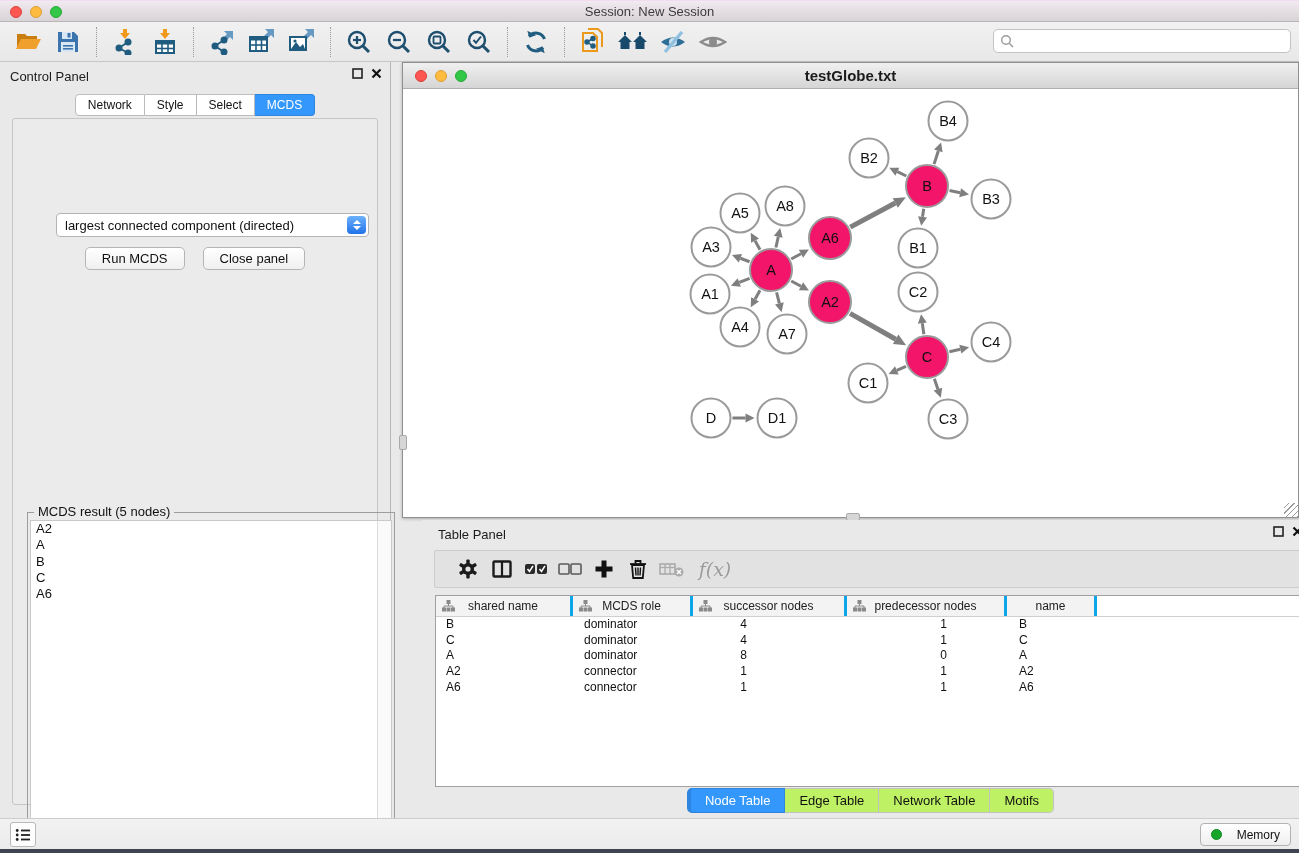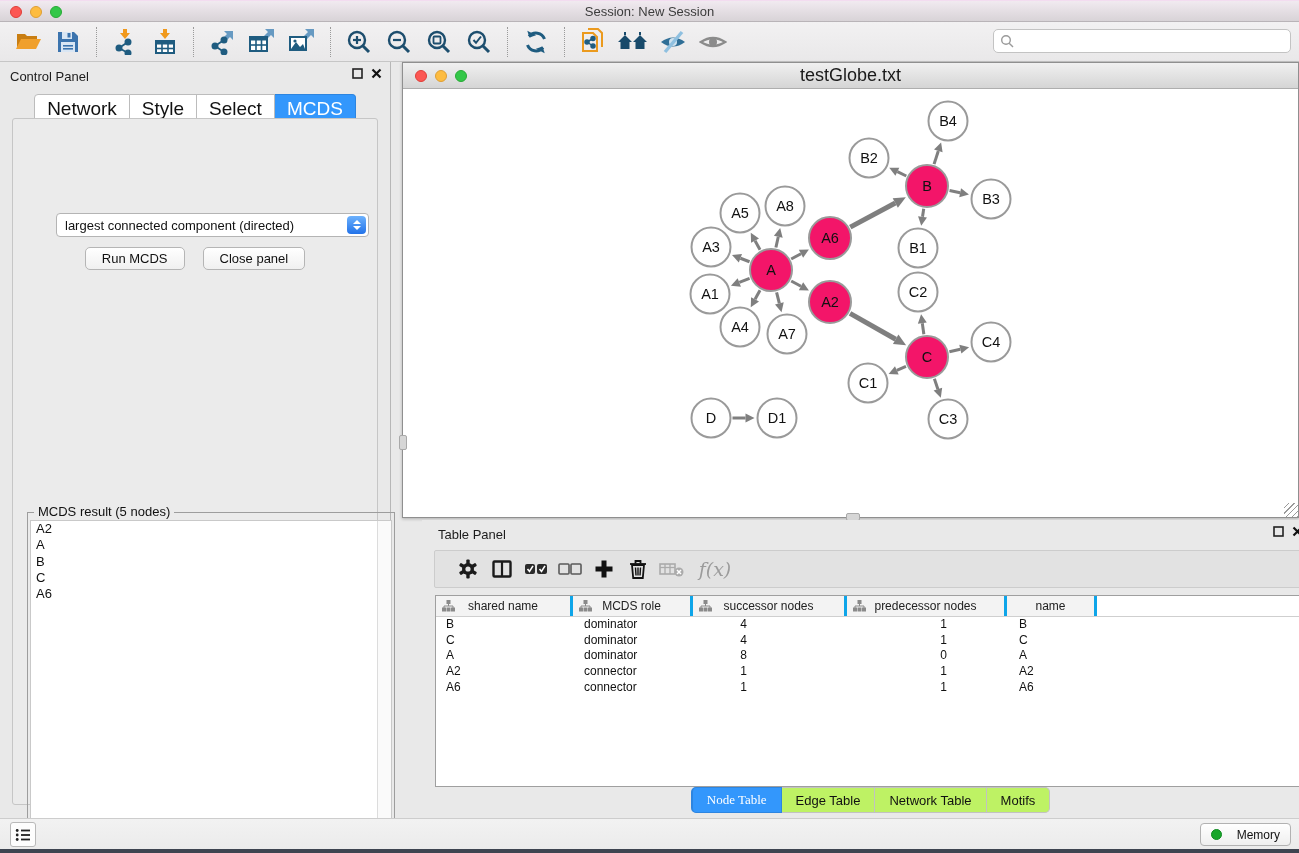--- a/index.html
+++ b/index.html
@@ -22,21 +22,21 @@
   .tsep { width:1px; height:30px; margin:0 8px; border-left:1px dotted #9a9a9a; }
   .searchbox { position:absolute; right:8px; top:7px; width:298px; height:24px; background:#fff;
     border:1px solid #c3c3c3; border-radius:5px; display:flex; align-items:center; padding-left:6px; }
   .searchbox input { border:none; outline:none; flex:1; font-size:13px; background:transparent; }
 
   
   .cpanel { position:absolute; left:0; top:62px; width:391px; height:756px; background:#e9e9e9; border-right:1px solid #b7b7b7; }
   .phead { position:absolute; left:0; top:0; width:100%; height:28px; display:flex; align-items:center; font-size:13px; color:#1c1c1c; padding-left:10px; }
   .phead .picons { position:absolute; right:8px; top:6px; display:flex; gap:8px; }
   .cp-tabs { position:absolute; left:0; top:32px; width:100%; display:flex; justify-content:center; }
-  .ctab { font-size:19px; padding:3px 12px; background:#fff; border:1px solid #bcbcbc; border-left:none; color:#111; }
+  .ctab { font-size:12px; padding:3px 12px; background:#fff; border:1px solid #bcbcbc; border-left:none; color:#111; }
   .ctab:first-child { border-left:1px solid #bcbcbc; border-radius:4px 0 0 4px; }
   .ctab:last-child { border-radius:0 4px 4px 0; }
   .ctab.active { background:#3397fc; border-color:#2d85e0; color:#fff; }
   .cp-content { position:absolute; left:12px; right:12px; top:56px; bottom:13px; background:#ebebeb; border:1px solid #c6c6c6; border-radius:3px; }
   .opt-label { position:absolute; left:0; top:73px; width:100%; text-align:center; font-size:13px; color:#111; }
   .dropdown { position:absolute; left:43px; top:94px; width:313px; height:24px; background:#fff; border:1px solid #b4b4b4; border-radius:4px;
     display:flex; align-items:center; font-size:13px; padding-left:8px; color:#111; }
   .dd-step { position:absolute; right:2px; top:2px; width:19px; height:18px; border-radius:4px;
     background:linear-gradient(#6cb1fd,#2272e9); display:flex; flex-direction:column; align-items:center; justify-content:center; gap:2px; }
   .dd-step i { width:0; height:0; border-left:4px solid transparent; border-right:4px solid transparent; }
@@ -45,21 +45,21 @@
   .btn { font-size:13px; height:23px; padding:0 16px; background:linear-gradient(#ffffff,#f0f0f0); border:1px solid #b5b5b5; border-radius:5px; color:#111; }
   .fieldset { position:absolute; left:14px; top:393px; width:368px; height:347px; border:1px solid #9d9d9d; }
   .fieldset .legend { position:absolute; left:6px; top:-9px; background:#ebebeb; padding:0 4px; font-size:13px; color:#111; }
   .mcds-list { position:absolute; left:2px; right:2px; top:7px; bottom:2px; background:#fff; border:1px solid #c9c9c9; overflow:hidden; }
   .mcds-list .item { font-size:13px; color:#111; padding-left:5px; height:16.3px; line-height:16.3px; }
   .mcds-scroll { position:absolute; right:0; top:0; bottom:0; width:14px; background:#fafafa; border-left:1px solid #dcdcdc; }
 
   
   .netframe { position:absolute; left:402px; top:62px; width:897px; height:456px; border:1px solid #8f8f8f; background:#fff; box-shadow:0 1px 3px rgba(0,0,0,.25); }
   .nethead { position:absolute; left:0; top:0; width:100%; height:26px; background:linear-gradient(#f0f0f0,#d5d5d5); border-bottom:1px solid #aeaeae;
-    display:flex; align-items:center; justify-content:center; font-size:18px; color:#1a1a1a; }
+    display:flex; align-items:center; justify-content:center; font-size:15px; color:#1a1a1a;font-weight:bold; }
   .nethead .tl { top:7px; }
   .nethead .tl.red{left:12px;} .nethead .tl.yel{left:32px;} .nethead .tl.grn{left:52px;}
   .netcanvas { position:absolute; left:0; top:26px; width:895px; height:428px; background:#fff; }
   .grip-left { position:absolute; left:-4px; top:372px; width:8px; height:15px; background:#d6d6d6; border:1px solid #a9a9a9; border-radius:2px; }
   .grip-bottom { position:absolute; left:443px; bottom:-4px; width:14px; height:8px; background:#d6d6d6; border:1px solid #a9a9a9; border-radius:2px; }
   .resize-grip { position:absolute; right:0; bottom:0; width:14px; height:14px;
     background:repeating-linear-gradient(135deg,transparent 0 3px,#9a9a9a 3px 4px); }
 
   
   .tpanel { position:absolute; left:422px; top:520px; width:897px; height:298px; background:#e9e9e9; }
@@ -73,21 +73,21 @@
   .th svg { position:absolute; left:6px; }
   .tr { display:flex; height:15.7px; font-size:12px; color:#111; }
   .td { overflow:hidden; white-space:nowrap; }
   .c0 { width:137px; padding-left:10px; }
   .c1 { width:120px; padding-left:11px; }
   .c2 { width:154px; text-align:right; padding-right:100px; }
   .c3 { width:160px; text-align:right; padding-right:60px; }
   .c4 { width:90px; padding-left:12px; }
   .tp-tabs { position:absolute; left:0; bottom:5px; width:100%; display:flex; justify-content:center; }
   .btab { font-size:13px; padding:4px 14px; background:#bef264; border:1px solid #c2c2c2; border-left:none; color:#111; }
-  .btab:first-child { border-left:2px solid #0f766e; border-radius:5px 0 0 5px;font-family:Liberation Serif, serif; }
+  .btab:first-child { border-left:4px solid #0f766e; border-radius:5px 0 0 5px; }
   .btab:last-child { border-radius:0 5px 5px 0; }
   .btab.active { background:#3397fc; border-color:#2d85e0; color:#fff; }
 
   
   .statusbar { position:absolute; left:0; top:818px; width:1299px; height:31px; background:linear-gradient(#f2f2f2,#ebebeb); border-top:1px solid #cdcdcd; }
   .sb-left { position:absolute; left:10px; top:3px; width:26px; height:25px; background:#fdfdfd; border:1px solid #b9b9b9; border-radius:3px;
     display:flex; align-items:center; justify-content:center; }
   .memory { position:absolute; right:8px; top:4px; height:23px; background:linear-gradient(#ffffff,#efefef); border:1px solid #b2b2b2; border-radius:4px;
     display:flex; align-items:center; gap:15px; padding:0 10px; font-size:12px; color:#111; }
   .memdot { width:11px; height:11px; border-radius:50%; background:#17a52a; border:1px solid #0e8a20; }

